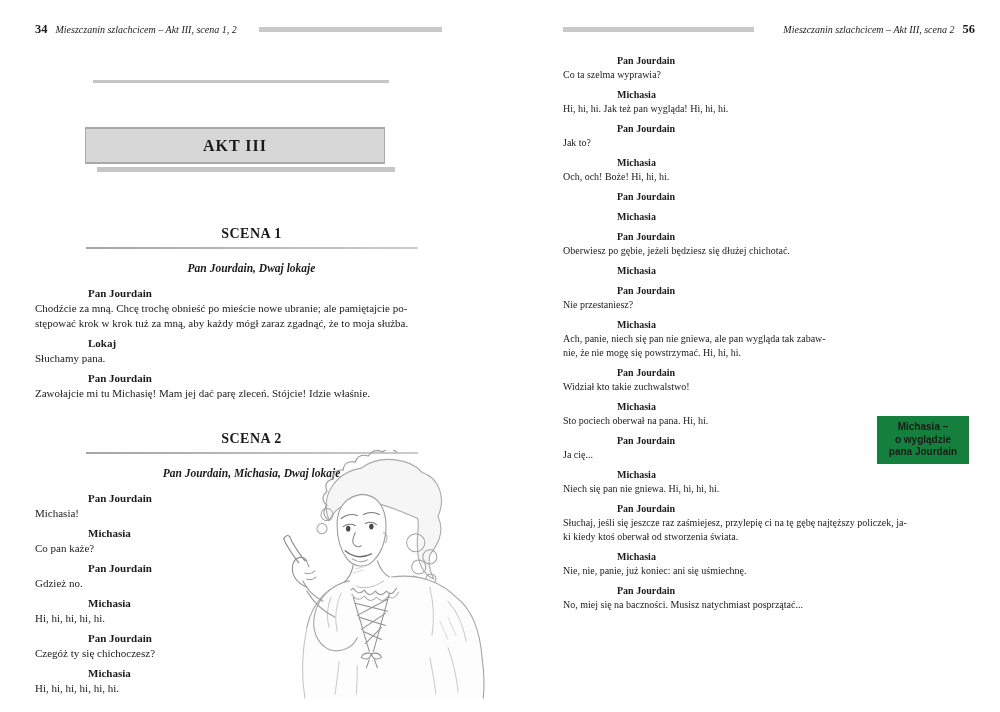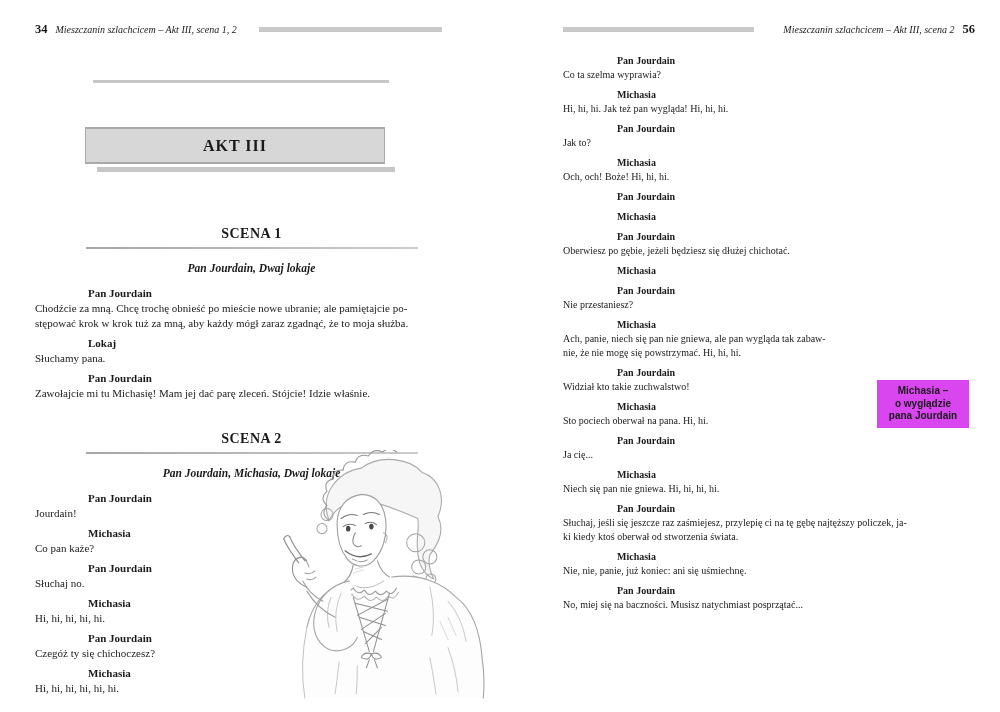--- a/index.html
+++ b/index.html
@@ -113,29 +113,29 @@
         </div>
     </section>
 
     <section class="scene scene2">
       <h2>SCENA 2</h2>
       <div class="scene-rule"></div>
       <div class="characters">Pan Jourdain, Michasia, Dwaj lokaje</div>
       <div class="dialogue" id="scene2-dialogue">
           <div class="speech">
             <div class="speaker">Pan Jourdain</div>
-            <div class="speech-text">Jourdain!</div>
+            <div class="speech-text">Michasia!</div>
           </div>
           <div class="speech">
             <div class="speaker">Michasia</div>
             <div class="speech-text">Co pan każe?</div>
           </div>
           <div class="speech">
             <div class="speaker">Pan Jourdain</div>
-            <div class="speech-text">Słuchaj no.</div>
+            <div class="speech-text">Gdzież no.</div>
           </div>
           <div class="speech">
             <div class="speaker">Michasia</div>
             <div class="speech-text">Hi, hi, hi, hi, hi.</div>
           </div>
           <div class="speech">
             <div class="speaker">Pan Jourdain</div>
             <div class="speech-text">Czegóż ty się chichoczesz?</div>
           </div>
           <div class="speech">
@@ -305,19 +305,19 @@
         <div class="speech">
           <div class="speaker">Michasia</div>
           <div class="speech-text">Nie, nie, panie, już koniec: ani się uśmiechnę.</div>
         </div>
         <div class="speech">
           <div class="speaker">Pan Jourdain</div>
           <div class="speech-text">No, miej się na baczności. Musisz natychmiast posprzątać...</div>
         </div>
       </div>
 
-    <div class="margin-note" style="background: #d946ef;">
+    <div class="margin-note" style="background: #15803d; margin-top: 36px;">
       <div>Michasia –</div>
       <div>o wyglądzie</div>
       <div>pana Jourdain</div>
     </div>
   </div>
 </div>
 
 </body></html>

